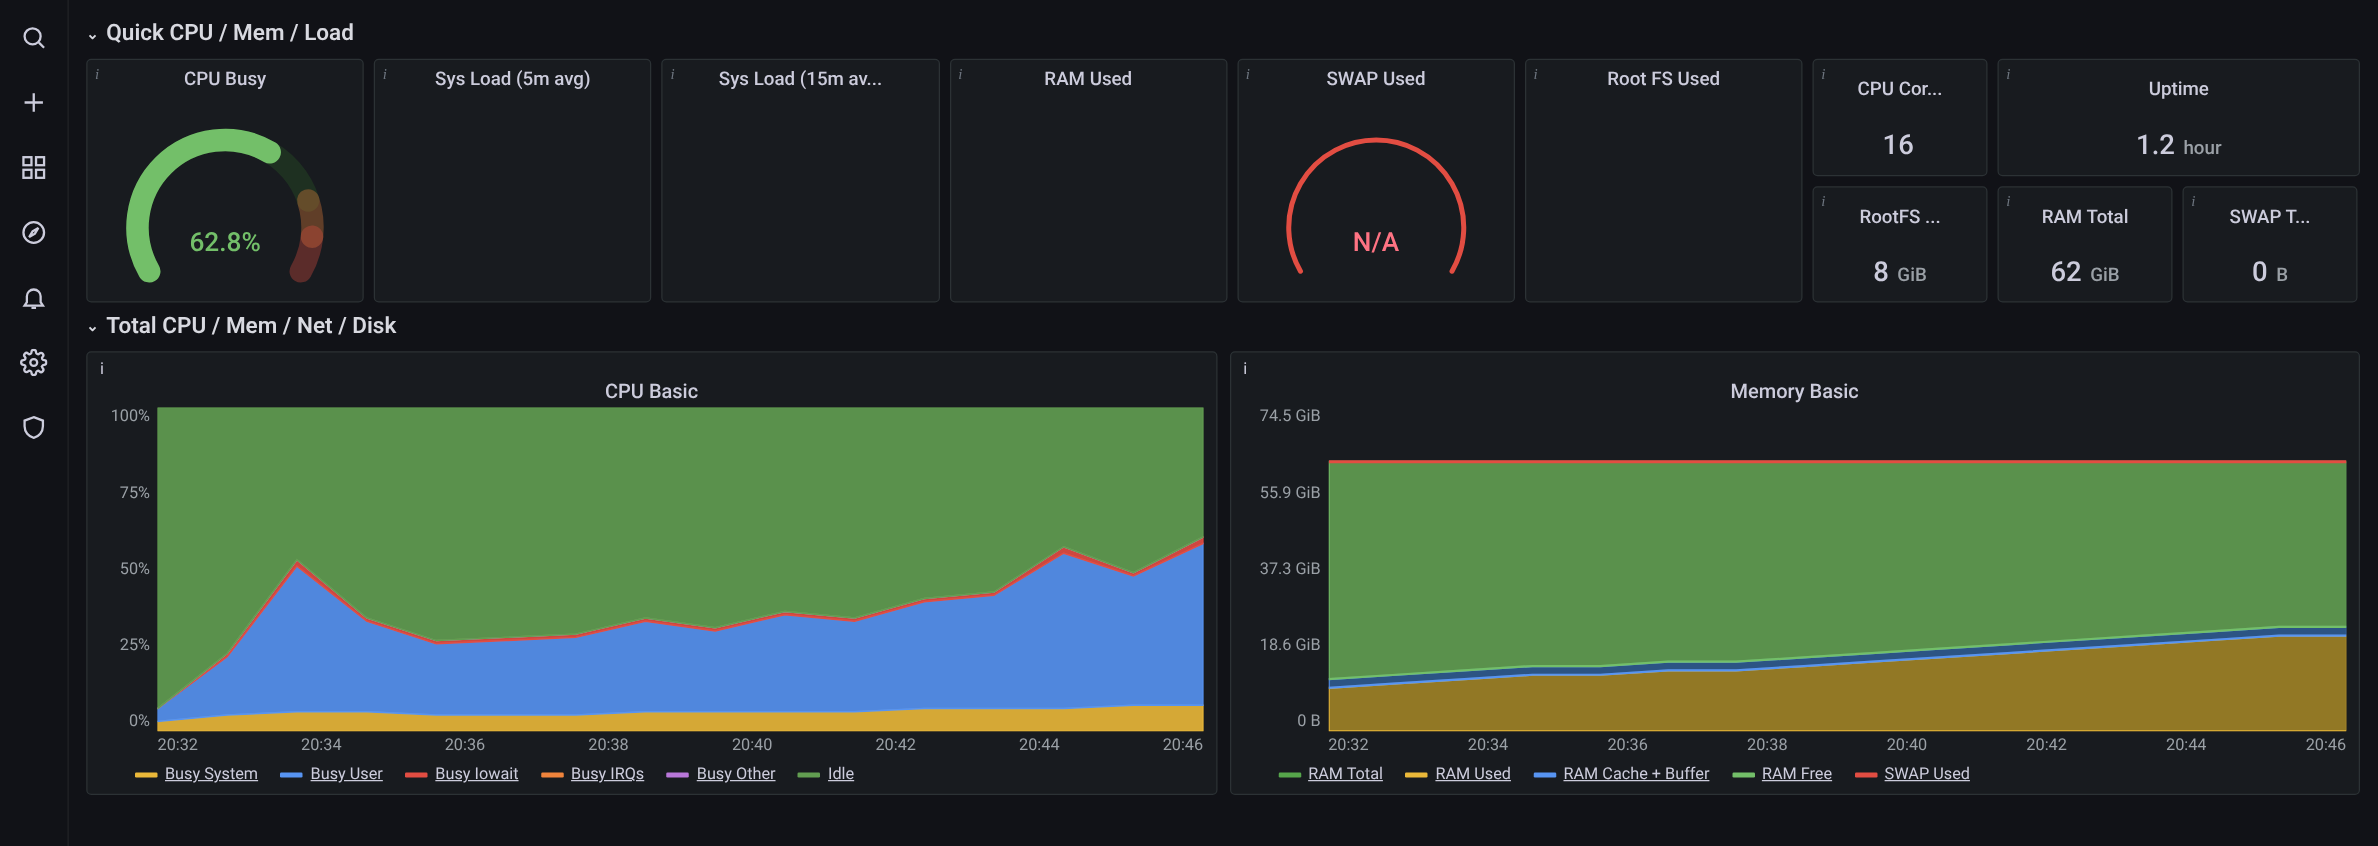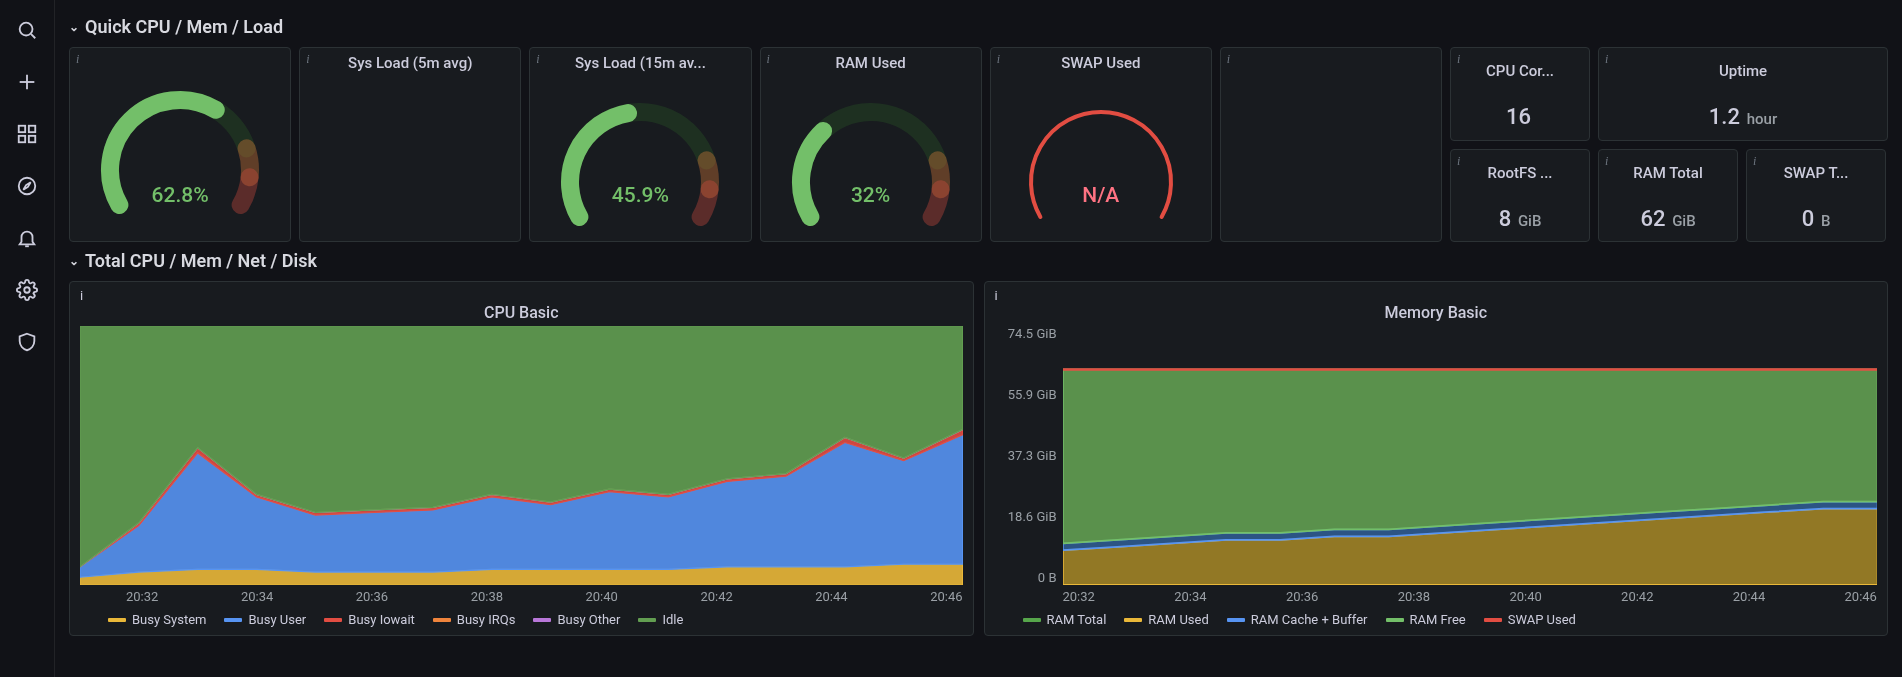--- a/index.html
+++ b/index.html
@@ -164,21 +164,21 @@
   .legend {
     display: flex;
     flex-wrap: wrap;
     gap: 18px;
     font-size: 13px;
     color: #ccccdc;
     padding-left: 28px;
     margin-top: 8px;
     align-items: center;
   }
-  .legend-item { display: flex; align-items: center; gap: 6px; cursor: pointer; }
+  .legend-item { display: flex; align-items: center; gap: 6px; cursor: pointer; text-decoration: underline; }
   .legend-swatch { width: 18px; height: 4px; border-radius: 1px; }
 </style>
 </head>
 <body>
 
 <div class="sidebar">
   <div class="icon-btn">
     <svg viewBox="0 0 24 24" fill="none" stroke="currentColor" stroke-width="2">
         <circle cx="11" cy="11" r="7"></circle>
         <line x1="21" y1="21" x2="16.5" y2="16.5"></line>
@@ -227,72 +227,56 @@
 
   <div class="row-header">
     <span class="chev">⌄</span>
     <span>Quick CPU / Mem / Load</span>
   </div>
 
   <div class="panel-row" id="gauge-row">
 
     <div class="panel gauge-panel">
         <span class="info">i</span>
+    <div class="panel-title">CPU Busy</div>
     <div class="gauge-wrap">
       <svg width="190" height="140" viewBox="0 0 190 140">
             <path d="M 34.3782217350893 130 A 70 70 0 1 1 161.57395614066075 73.36881039375368" stroke="#37872d33" stroke-width="18" fill="none" stroke-linecap="round"></path>
             <path d="M 161.57395614066075 73.36881039375368 A 70 70 0 0 1 164.61653267577913 102.31699242873574" stroke="#ef843c55" stroke-width="18" fill="none" stroke-linecap="round"></path>
             <path d="M 164.61653267577913 102.31699242873574 A 70 70 0 0 1 155.62177826491072 130" stroke="#e24d4255" stroke-width="18" fill="none" stroke-linecap="round"></path>
             <path d="M 34.3782217350893 130 A 70 70 0 0 1 130.75901223061018 34.822819571775625" stroke="#73bf69" stroke-width="18" fill="none" stroke-linecap="round"></path>
           </svg>
       <div class="gauge-value ">62.8%</div>
     </div>
       </div>
       <div class="panel gauge-panel">
         <span class="info">i</span>
     <div class="panel-title">Sys Load (5m avg)</div>
       </div>
       <div class="panel gauge-panel">
         <span class="info">i</span>
     <div class="panel-title">Sys Load (15m av...</div>
-    <div class="gauge-wrap">
-      <svg width="190" height="140" viewBox="0 0 190 140">
-            <path d="M 34.3782217350893 130 A 70 70 0 1 1 161.57395614066075 73.36881039375368" stroke="#37872d33" stroke-width="18" fill="none" stroke-linecap="round"></path>
-            <path d="M 161.57395614066075 73.36881039375368 A 70 70 0 0 1 164.61653267577913 102.31699242873574" stroke="#ef843c55" stroke-width="18" fill="none" stroke-linecap="round"></path>
-            <path d="M 164.61653267577913 102.31699242873574 A 70 70 0 0 1 155.62177826491072 130" stroke="#e24d4255" stroke-width="18" fill="none" stroke-linecap="round"></path>
-            <path d="M 34.3782217350893 130 A 70 70 0 0 1 83.03718185137063 26.029781920434502" stroke="#73bf69" stroke-width="18" fill="none" stroke-linecap="round"></path>
-          </svg>
-      <div class="gauge-value ">45.9%</div>
-    </div>
       </div>
       <div class="panel gauge-panel">
         <span class="info">i</span>
     <div class="panel-title">RAM Used</div>
-    <div class="gauge-wrap">
-      <svg width="190" height="140" viewBox="0 0 190 140">
-            <path d="M 34.3782217350893 130 A 70 70 0 1 1 161.57395614066075 73.36881039375368" stroke="#37872d33" stroke-width="18" fill="none" stroke-linecap="round"></path>
-            <path d="M 161.57395614066075 73.36881039375368 A 70 70 0 0 1 164.61653267577913 102.31699242873574" stroke="#ef843c55" stroke-width="18" fill="none" stroke-linecap="round"></path>
-            <path d="M 164.61653267577913 102.31699242873574 A 70 70 0 0 1 155.62177826491072 130" stroke="#e24d4255" stroke-width="18" fill="none" stroke-linecap="round"></path>
-            <path d="M 34.3782217350893 130 A 70 70 0 0 1 47.08170258499181 43.97219608050118" stroke="#73bf69" stroke-width="18" fill="none" stroke-linecap="round"></path>
-          </svg>
-      <div class="gauge-value ">32%</div>
-    </div>
       </div>
       <div class="panel gauge-panel">
         <span class="info">i</span>
     <div class="panel-title">SWAP Used</div>
     <div class="gauge-wrap">
       <svg width="190" height="140" viewBox="0 0 190 140">
             <path d="M 34.3782217350893 130 A 70 70 0 1 1 155.62177826491072 130" stroke="#e24d42" stroke-width="4" fill="none" stroke-linecap="round"></path>
           </svg>
       <div class="gauge-value na">N/A</div>
     </div>
       </div>
       <div class="panel gauge-panel">
         <span class="info">i</span>
+    <div class="panel-title">Root FS Used</div>
       </div>
       <div class="stat-col" id="stat-top-col">
         <div style="display: flex; gap: 8px;">
           <div class="panel stat-panel">
             <span class="info">i</span>
     <div class="panel-title">CPU Cor...</div>
     <div class="stat-value">16<span class="unit"></span></div>
           </div>
           <div class="panel stat-panel wide">
             <span class="info">i</span>
@@ -323,20 +307,27 @@
   <div class="row-header">
     <span class="chev">⌄</span>
     <span>Total CPU / Mem / Net / Disk</span>
   </div>
 
   <div class="graph-row" id="graph-row">
       <div class="graph-panel">
         <span class="info">i</span>
     <div class="graph-title">CPU Basic</div>
     <div class="graph-body">
+      <div class="y-axis narrow">
+            <div>100%</div>
+            <div>75%</div>
+            <div>50%</div>
+            <div>25%</div>
+            <div>0%</div>
+          </div>
       <div class="plot-area">
             <svg viewBox="0 0 800 220" preserveAspectRatio="none">
               <path d="M 0 220 L 0 213.4 L 53.333333333333336 209 L 106.66666666666667 206.8 L 160 206.8 L 213.33333333333334 209 L 266.66666666666663 209 L 320 209 L 373.3333333333333 206.8 L 426.6666666666667 206.8 L 480 206.8 L 533.3333333333333 206.8 L 586.6666666666666 204.6 L 640 204.6 L 693.3333333333334 204.6 L 746.6666666666666 202.4 L 800 202.4 L 800 220 L 746.6666666666666 220 L 693.3333333333334 220 L 640 220 L 586.6666666666666 220 L 533.3333333333333 220 L 480 220 L 426.6666666666667 220 L 373.3333333333333 220 L 320 220 L 266.66666666666663 220 L 213.33333333333334 220 L 160 220 L 106.66666666666667 220 L 53.333333333333336 220 L 0 220 Z" fill="#eab839" fill-opacity="0.9" stroke="#eab839" stroke-width="1"></path>
               <path d="M 0 213.4 L 0 204.6 L 53.333333333333336 169.4 L 106.66666666666667 107.8 L 160 145.2 L 213.33333333333334 160.6 L 266.66666666666663 158.39999999999998 L 320 156.2 L 373.3333333333333 145.2 L 426.6666666666667 151.8 L 480 140.8 L 533.3333333333333 145.2 L 586.6666666666666 132 L 640 127.60000000000001 L 693.3333333333334 98.99999999999999 L 746.6666666666666 114.4 L 800 92.4 L 800 202.4 L 746.6666666666666 202.4 L 693.3333333333334 204.6 L 640 204.6 L 586.6666666666666 204.6 L 533.3333333333333 206.8 L 480 206.8 L 426.6666666666667 206.8 L 373.3333333333333 206.8 L 320 209 L 266.66666666666663 209 L 213.33333333333334 209 L 160 206.8 L 106.66666666666667 206.8 L 53.333333333333336 209 L 0 213.4 Z" fill="#5794f2" fill-opacity="0.9" stroke="#5794f2" stroke-width="1"></path>
               <path d="M 0 204.6 L 0 204.6 L 53.333333333333336 167.2 L 106.66666666666667 103.39999999999999 L 160 143 L 213.33333333333334 158.39999999999998 L 266.66666666666663 156.2 L 320 154 L 373.3333333333333 143 L 426.6666666666667 149.6 L 480 138.6 L 533.3333333333333 143 L 586.6666666666666 129.8 L 640 125.4 L 693.3333333333334 94.60000000000001 L 746.6666666666666 112.2 L 800 88 L 800 92.4 L 746.6666666666666 114.4 L 693.3333333333334 98.99999999999999 L 640 127.60000000000001 L 586.6666666666666 132 L 533.3333333333333 145.2 L 480 140.8 L 426.6666666666667 151.8 L 373.3333333333333 145.2 L 320 156.2 L 266.66666666666663 158.39999999999998 L 213.33333333333334 160.6 L 160 145.2 L 106.66666666666667 107.8 L 53.333333333333336 169.4 L 0 204.6 Z" fill="#e24d42" fill-opacity="0.9" stroke="#e24d42" stroke-width="1"></path>
               <path d="M 0 204.6 L 0 204.6 L 53.333333333333336 167.2 L 106.66666666666667 103.39999999999999 L 160 143 L 213.33333333333334 158.39999999999998 L 266.66666666666663 156.2 L 320 154 L 373.3333333333333 143 L 426.6666666666667 149.6 L 480 138.6 L 533.3333333333333 143 L 586.6666666666666 129.8 L 640 125.4 L 693.3333333333334 94.60000000000001 L 746.6666666666666 112.2 L 800 88 L 800 88 L 746.6666666666666 112.2 L 693.3333333333334 94.60000000000001 L 640 125.4 L 586.6666666666666 129.8 L 533.3333333333333 143 L 480 138.6 L 426.6666666666667 149.6 L 373.3333333333333 143 L 320 154 L 266.66666666666663 156.2 L 213.33333333333334 158.39999999999998 L 160 143 L 106.66666666666667 103.39999999999999 L 53.333333333333336 167.2 L 0 204.6 Z" fill="#ef843c" fill-opacity="0.9" stroke="#ef843c" stroke-width="1"></path>
               <path d="M 0 204.6 L 0 204.6 L 53.333333333333336 167.2 L 106.66666666666667 103.39999999999999 L 160 143 L 213.33333333333334 158.39999999999998 L 266.66666666666663 156.2 L 320 154 L 373.3333333333333 143 L 426.6666666666667 149.6 L 480 138.6 L 533.3333333333333 143 L 586.6666666666666 129.8 L 640 125.4 L 693.3333333333334 94.60000000000001 L 746.6666666666666 112.2 L 800 88 L 800 88 L 746.6666666666666 112.2 L 693.3333333333334 94.60000000000001 L 640 125.4 L 586.6666666666666 129.8 L 533.3333333333333 143 L 480 138.6 L 426.6666666666667 149.6 L 373.3333333333333 143 L 320 154 L 266.66666666666663 156.2 L 213.33333333333334 158.39999999999998 L 160 143 L 106.66666666666667 103.39999999999999 L 53.333333333333336 167.2 L 0 204.6 Z" fill="#b877d9" fill-opacity="0.9" stroke="#b877d9" stroke-width="1"></path>
               <path d="M 0 204.6 L 0 0 L 53.333333333333336 0 L 106.66666666666667 0 L 160 0 L 213.33333333333334 0 L 266.66666666666663 0 L 320 0 L 373.3333333333333 0 L 426.6666666666667 0 L 480 0 L 533.3333333333333 0 L 586.6666666666666 0 L 640 0 L 693.3333333333334 0 L 746.6666666666666 0 L 800 0 L 800 88 L 746.6666666666666 112.2 L 693.3333333333334 94.60000000000001 L 640 125.4 L 586.6666666666666 129.8 L 533.3333333333333 143 L 480 138.6 L 426.6666666666667 149.6 L 373.3333333333333 143 L 320 154 L 266.66666666666663 156.2 L 213.33333333333334 158.39999999999998 L 160 143 L 106.66666666666667 103.39999999999999 L 53.333333333333336 167.2 L 0 204.6 Z" fill="#629e51" fill-opacity="0.9" stroke="#629e51" stroke-width="1"></path>
             </svg>
           </div>

